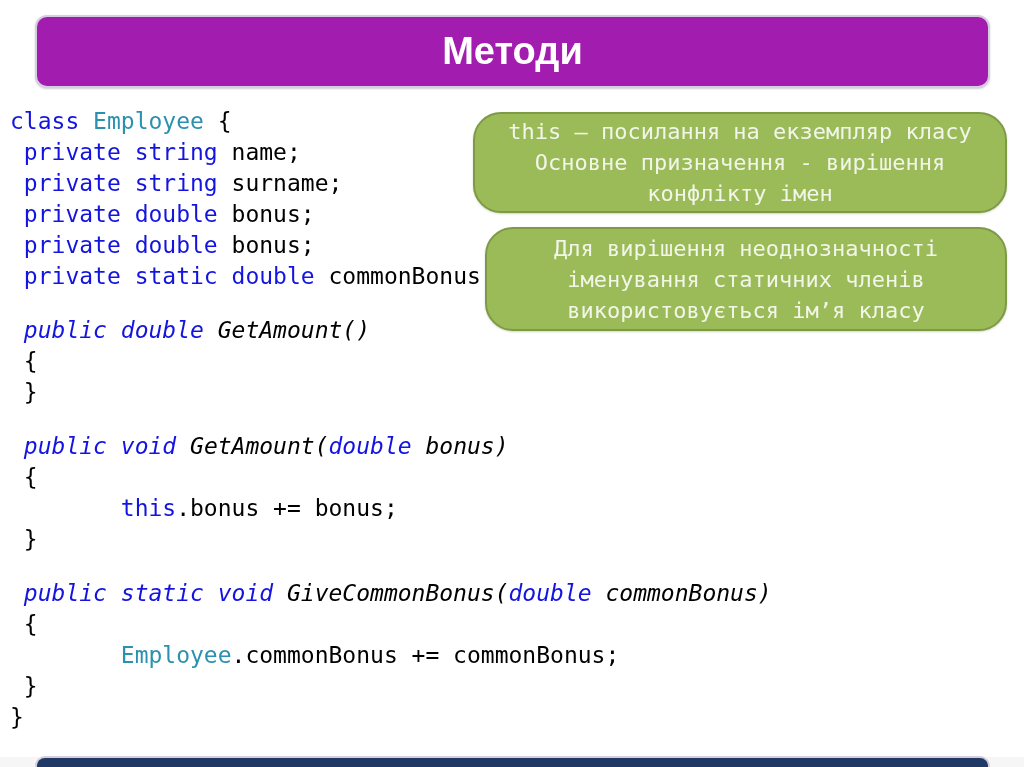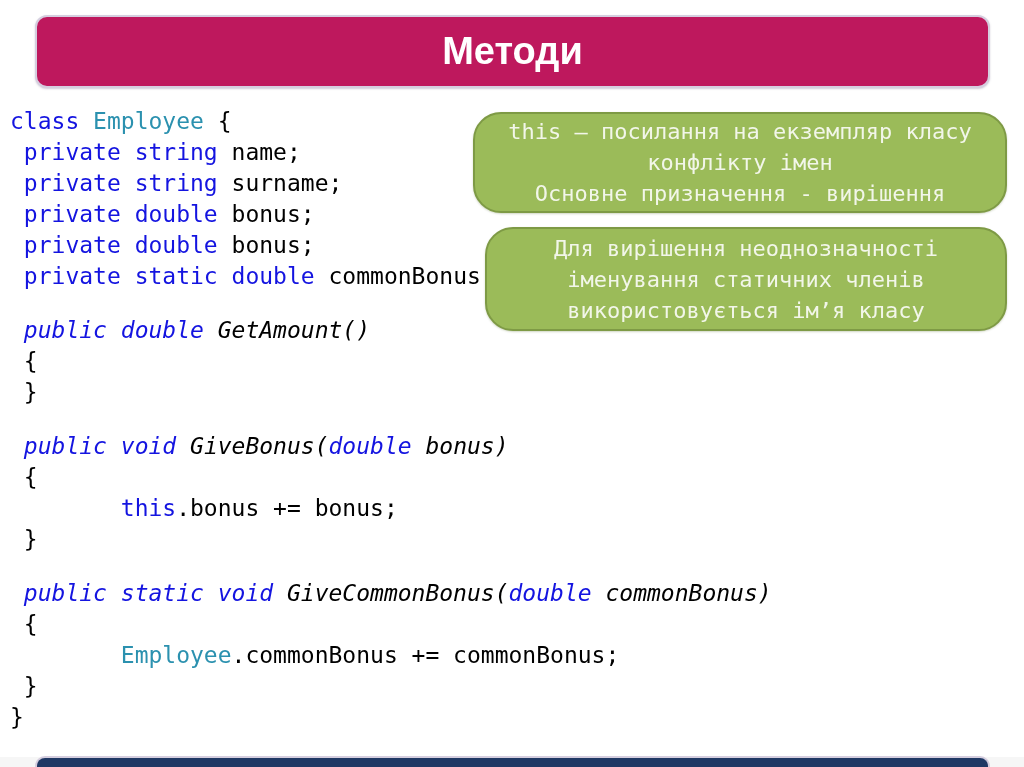--- a/index.html
+++ b/index.html
@@ -14,21 +14,21 @@
     width: 1024px; height: 767px;
     background: #ffffff;
     overflow: hidden;
   }
 
   
   .title-bar {
     position: absolute;
     left: 35px; top: 15px;
     width: 951px; height: 69px;
-    background: #be185d;
+    background: #a21caf;
     border: 2px solid #D5CEDF;
     border-radius: 12px;
     display: flex;
     align-items: center;
     justify-content: center;
     box-shadow: 0 1px 2px rgba(120,110,140,0.35);
     z-index: 3;
   }
   .title-bar .title-text {
     color: #ffffff;
@@ -105,35 +105,35 @@
   <div class="code-block">
       <div class="code-line"><span class="tok-kw">class</span><span class="tok-pl"> </span><span class="tok-cl">Employee</span><span class="tok-pl"> {</span></div>
       <div class="code-line"><span class="tok-pl"> </span><span class="tok-kw">private string</span><span class="tok-pl"> name;</span></div>
       <div class="code-line"><span class="tok-pl"> </span><span class="tok-kw">private string</span><span class="tok-pl"> surname;</span></div>
       <div class="code-line"><span class="tok-pl"> </span><span class="tok-kw">private double</span><span class="tok-pl"> bonus;</span></div>
       <div class="code-line"><span class="tok-pl"> </span><span class="tok-kw">private double</span><span class="tok-pl"> bonus;</span></div>
       <div class="code-line"><span class="tok-pl"> </span><span class="tok-kw">private static double</span><span class="tok-pl"> commonBonus;</span></div>
       <div class="code-line gap"><span class="tok-pl"> </span><span class="tok-kw">public double</span><span class="tok-pl"> GetAmount()</span></div>
       <div class="code-line"><span class="tok-pl"> {</span></div>
       <div class="code-line"><span class="tok-pl"> }</span></div>
-      <div class="code-line gap"><span class="tok-pl"> </span><span class="tok-kw">public void</span><span class="tok-pl"> GiveBonus(</span><span class="tok-kw">double</span><span class="tok-pl"> bonus)</span></div>
+      <div class="code-line gap"><span class="tok-pl"> </span><span class="tok-kw">public void</span><span class="tok-pl"> GetAmount(</span><span class="tok-kw">double</span><span class="tok-pl"> bonus)</span></div>
       <div class="code-line"><span class="tok-pl"> {</span></div>
       <div class="code-line"><span class="tok-pl">        </span><span class="tok-kw">this</span><span class="tok-pl">.bonus += bonus;</span></div>
       <div class="code-line"><span class="tok-pl"> }</span></div>
       <div class="code-line gap"><span class="tok-pl"> </span><span class="tok-kw">public static void</span><span class="tok-pl"> GiveCommonBonus(</span><span class="tok-kw">double</span><span class="tok-pl"> commonBonus)</span></div>
       <div class="code-line"><span class="tok-pl"> {</span></div>
       <div class="code-line"><span class="tok-pl">        </span><span class="tok-cl">Employee</span><span class="tok-pl">.commonBonus += commonBonus;</span></div>
       <div class="code-line"><span class="tok-pl"> }</span></div>
       <div class="code-line"><span class="tok-pl">}</span></div>
     </div>
 
   <div class="callout callout-1">
     <div class="callout-line">this – посилання на екземпляр класу</div>
+    <div class="callout-line">Основне призначення - вирішення</div>
     <div class="callout-line">конфлікту імен</div>
-    <div class="callout-line">Основне призначення - вирішення</div>
   </div>
 
   <div class="callout callout-2">
     <div class="callout-line">Для вирішення неоднозначності</div>
     <div class="callout-line">іменування статичних членів</div>
     <div class="callout-line">використовується ім’я класу</div>
   </div>
 
   <div class="bottom-strip"></div>
   <div class="footer-bar"></div>

